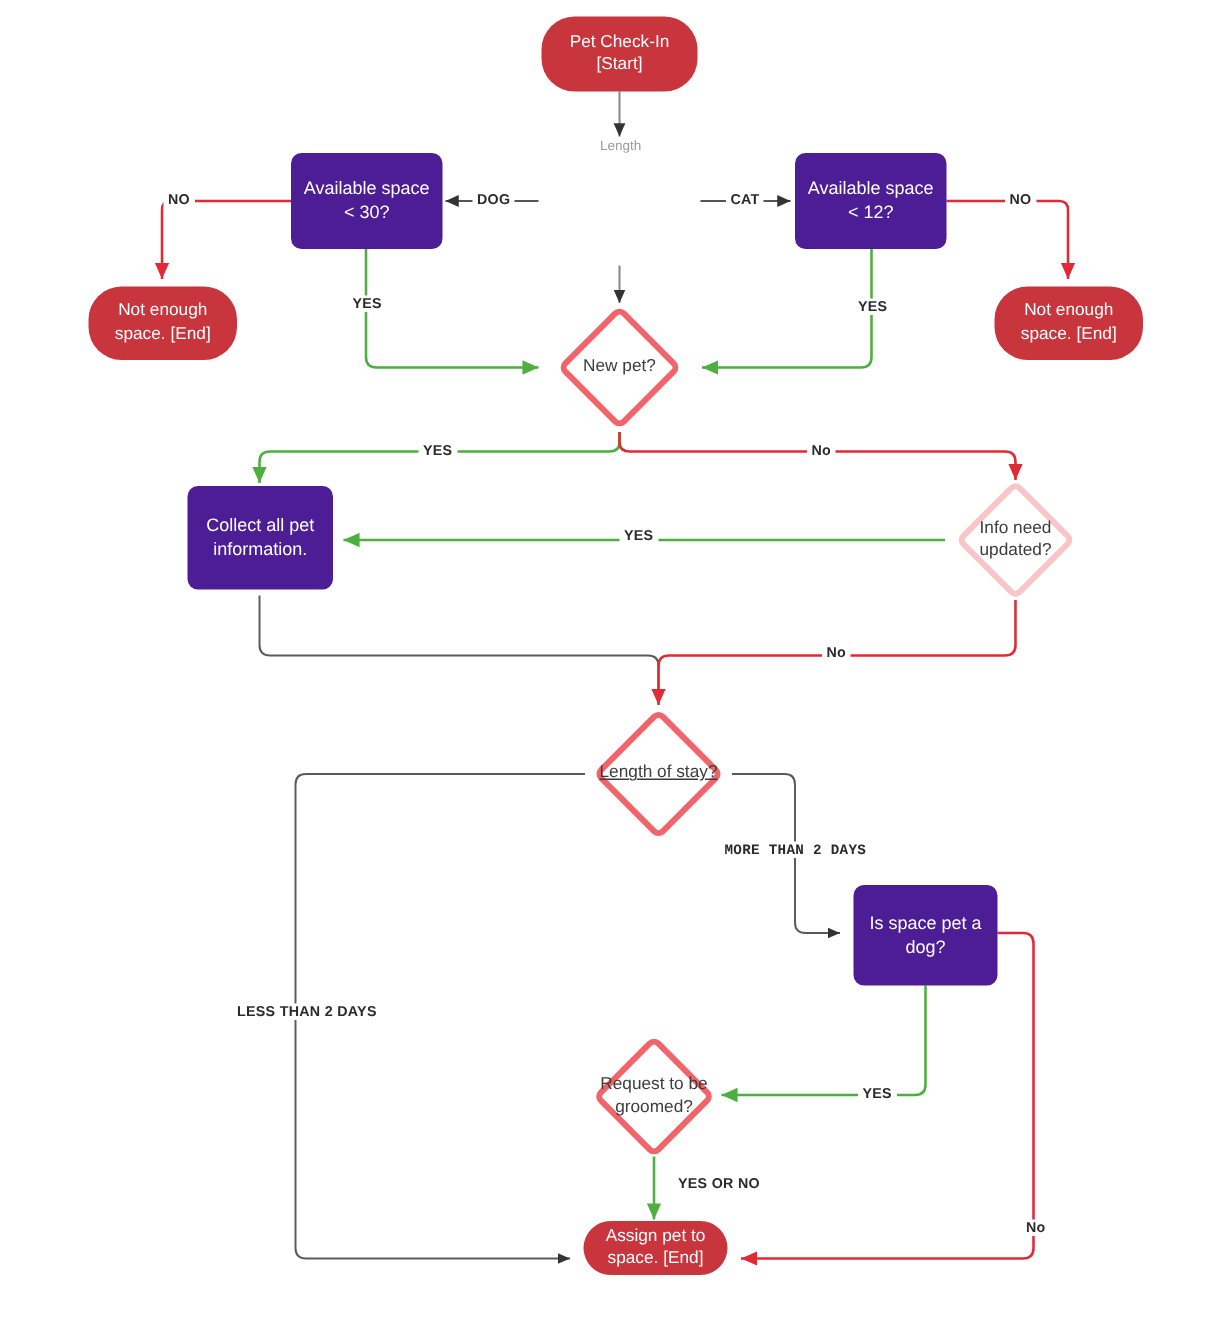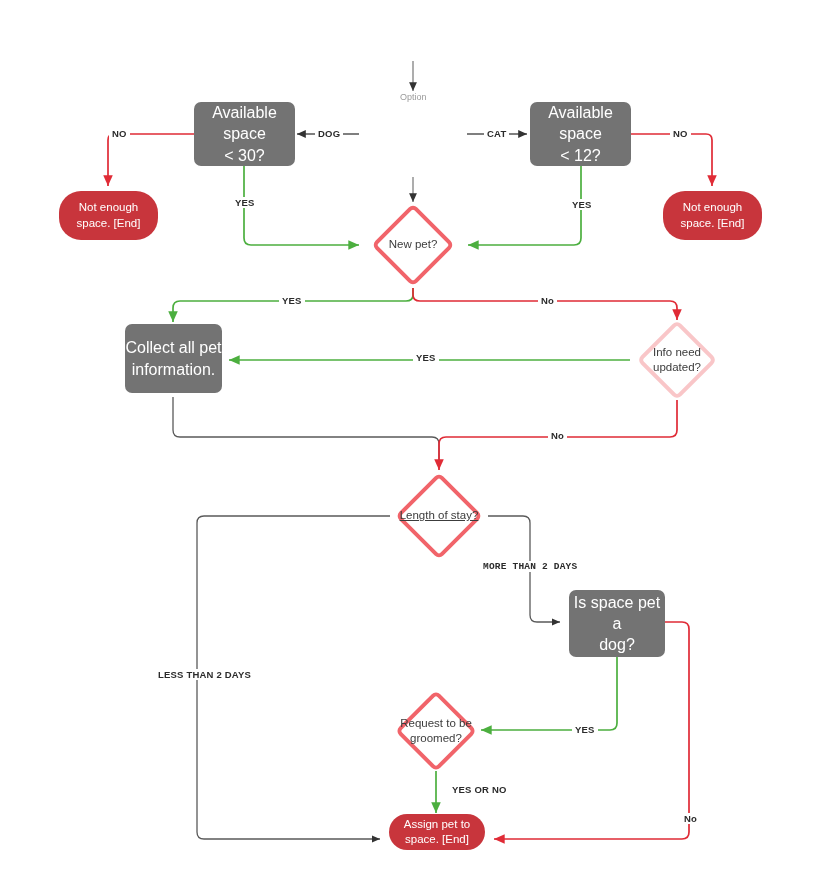--- a/index.html
+++ b/index.html
@@ -32,24 +32,24 @@
   }
   
   .term{
     background:#c8353c;
     color:#ffffff;
     border-radius:22px;
     font-size:11.5px;
   }
   
   .proc{
-    background:#737373;
+    background:#4c1d95;
     color:#ffffff;
     border-radius:7px;
-    font-size:16px;
+    font-size:12px;
   }
   
   .dec{
     color:#3c3c3c;
     font-size:11.5px;
     background:transparent;
   }
   .dec .dshape{
     position:absolute;
     left:50%; top:50%;
@@ -138,20 +138,26 @@
       <path d="M390,516 L204,516 Q197,516 197,523 L197,832 Q197,839 204,839 L380,839" stroke="#5a5a5a" stroke-width="1.3" marker-end="url(#ah-grey)"></path>
 
       <path d="M617,657 L617,723 Q617,730 610,730 L481,730" stroke="#4caf3f" stroke-width="1.7" marker-end="url(#ah-green)"></path>
 
       <path d="M665,622 L682,622 Q689,622 689,629 L689,832 Q689,839 682,839 L494,839" stroke="#e02b36" stroke-width="1.7" marker-end="url(#ah-red)"></path>
 
       <path d="M436,771 L436,813" stroke="#4caf3f" stroke-width="1.7" marker-end="url(#ah-green)"></path>
     </g>
   </svg>
 
+  <div class="node term" style="left:361px; top:11px; width:104px; height:50px;">
+    <div>
+      <span>Pet Check-In</span><br>
+      <span>[Start]</span>
+    </div>
+  </div>
 
 
   <div class="node proc" style="left:194px; top:102px; width:101px; height:64px;">
     <div>
       <span>Available space</span><br>
       <span>&lt; 30?</span>
     </div>
   </div>
 
   <div class="node proc" style="left:530px; top:102px; width:101px; height:64px;">
@@ -215,21 +221,21 @@
     </div>
   </div>
 
   <div class="node term" style="left:389px; top:814px; width:96px; height:36px;">
     <div>
       <span>Assign pet to</span><br>
       <span>space. [End]</span>
     </div>
   </div>
 
-  <div class="elabel soft" style="left:397px; top:92px;">Option</div>
+  <div class="elabel soft" style="left:397px; top:92px;">Length</div>
 
   <div class="elabel" style="left:315px; top:128px;">DOG</div>
 
   <div class="elabel" style="left:484px; top:128px;">CAT</div>
 
   <div class="elabel" style="left:109px; top:128px;">NO</div>
 
   <div class="elabel" style="left:670px; top:128px;">NO</div>
 
   <div class="elabel" style="left:232px; top:197px;">YES</div>

